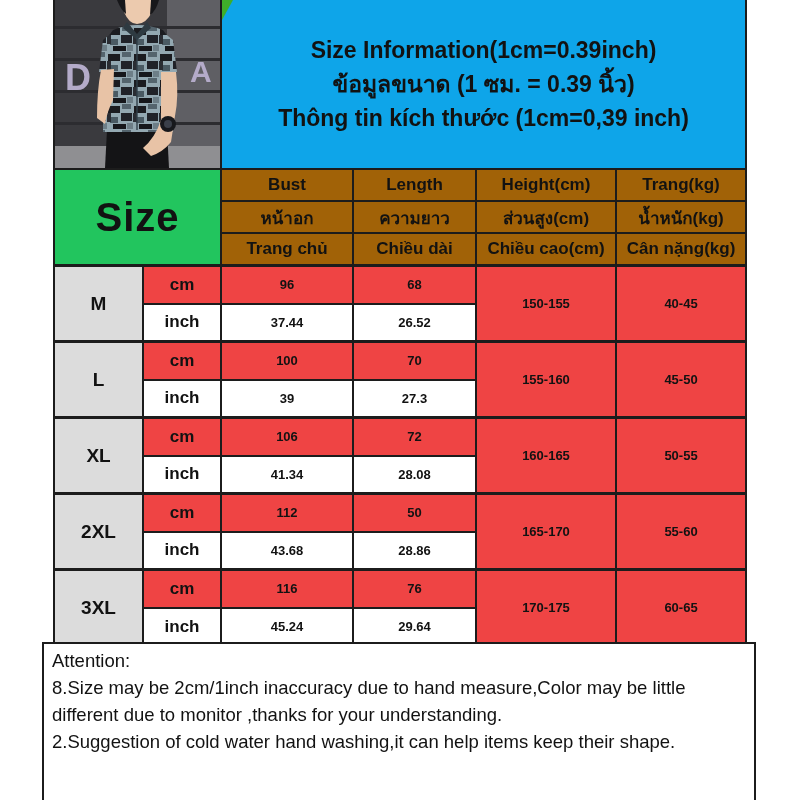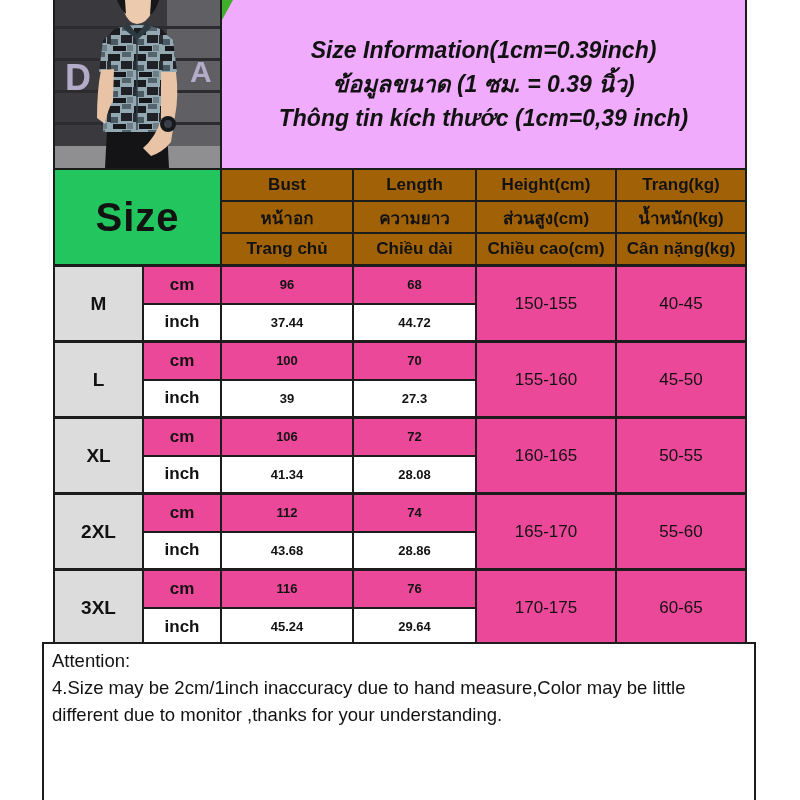--- a/index.html
+++ b/index.html
@@ -18,37 +18,37 @@
   table.size-table td{
     border:2px solid #1c1c1c;
     text-align:center;vertical-align:middle;
     padding:0;overflow:hidden;
   }
   tr.row-top td{border-top:none;}
 
   .photo-cell{width:165px;height:168px;padding:0;background:#3a3a3e;position:relative;}
   .photo-cell svg{display:block;}
 
-  .title-cell{background:#f0abfc;position:relative;font-style:italic;}
+  .title-cell{background:#0ea5e9;position:relative;}
   .green-wedge{
     position:absolute;left:0;top:0;width:0;height:0;
     border-top:20px solid #3fae2a;border-right:11px solid transparent;
   }
   .title-lines{font-weight:bold;font-size:23px;line-height:34px;}
 
   .c-corner{
     background:#22c55e;font-weight:bold;font-size:40px;
     letter-spacing:1px;
   }
   .hdr{background:#a16207;font-weight:bold;font-size:17px;height:30px;}
   .c-size{background:#dcdcdc;font-weight:bold;font-size:19px;}
   .c-unit{font-weight:bold;font-size:17px;}
   .c-val{font-weight:bold;font-size:13px;}
-  .c-range{font-weight:normal;font-size:17px;}
-  .cellA{background:#ec4899;}   
+  .c-range{font-weight:bold;font-size:13px;}
+  .cellA{background:#ef4444;}   
   .cellB{background:#ffffff;margin-top:28px;}   
   tr.sub{height:38px;}
   tr.grp td{border-top-width:3px;}
 
   
   .attention{
     position:absolute;left:42px;top:642px;width:714px;height:192px;
     border:2px solid #1c1c1c;background:#ffffff;box-sizing:border-box;
     padding:3px 6px 0 8px;
     font-size:18.5px;line-height:27px;font-weight:normal;
@@ -154,21 +154,21 @@
       <td class="c-size" rowspan="2">M</td>
       <td class="c-unit cellA">cm</td>
       <td class="c-val cellA">96</td>
       <td class="c-val cellA">68</td>
       <td class="c-range cellA" rowspan="2">150-155</td>
       <td class="c-range cellA" rowspan="2">40-45</td>
     </tr>
     <tr class="sub">
       <td class="c-unit cellB">inch</td>
       <td class="c-val cellB">37.44</td>
-      <td class="c-val cellB">44.72</td>
+      <td class="c-val cellB">26.52</td>
     </tr>
 
     <tr class="sub grp">
       <td class="c-size" rowspan="2">L</td>
       <td class="c-unit cellA">cm</td>
       <td class="c-val cellA">100</td>
       <td class="c-val cellA">70</td>
       <td class="c-range cellA" rowspan="2">155-160</td>
       <td class="c-range cellA" rowspan="2">45-50</td>
     </tr>
@@ -189,21 +189,21 @@
     <tr class="sub">
       <td class="c-unit cellB">inch</td>
       <td class="c-val cellB">41.34</td>
       <td class="c-val cellB">28.08</td>
     </tr>
 
     <tr class="sub grp">
       <td class="c-size" rowspan="2">2XL</td>
       <td class="c-unit cellA">cm</td>
       <td class="c-val cellA">112</td>
-      <td class="c-val cellA">74</td>
+      <td class="c-val cellA">50</td>
       <td class="c-range cellA" rowspan="2">165-170</td>
       <td class="c-range cellA" rowspan="2">55-60</td>
     </tr>
     <tr class="sub">
       <td class="c-unit cellB">inch</td>
       <td class="c-val cellB">43.68</td>
       <td class="c-val cellB">28.86</td>
     </tr>
 
     <tr class="sub grp">
@@ -217,16 +217,17 @@
     <tr class="sub">
       <td class="c-unit cellB">inch</td>
       <td class="c-val cellB">45.24</td>
       <td class="c-val cellB">29.64</td>
     </tr>
   </tbody>
     </table>
 
   <div class="attention">
     <div>Attention:</div>
-    <div>4.Size may be 2cm/1inch inaccuracy due to hand measure,Color may be little different due to monitor ,thanks for your understanding.</div>
+    <div>8.Size may be 2cm/1inch inaccuracy due to hand measure,Color may be little different due to monitor ,thanks for your understanding.</div>
+    <div>2.Suggestion of cold water hand washing,it can help items keep their shape.</div>
   </div>
 
 </div>
 
 </body></html>

